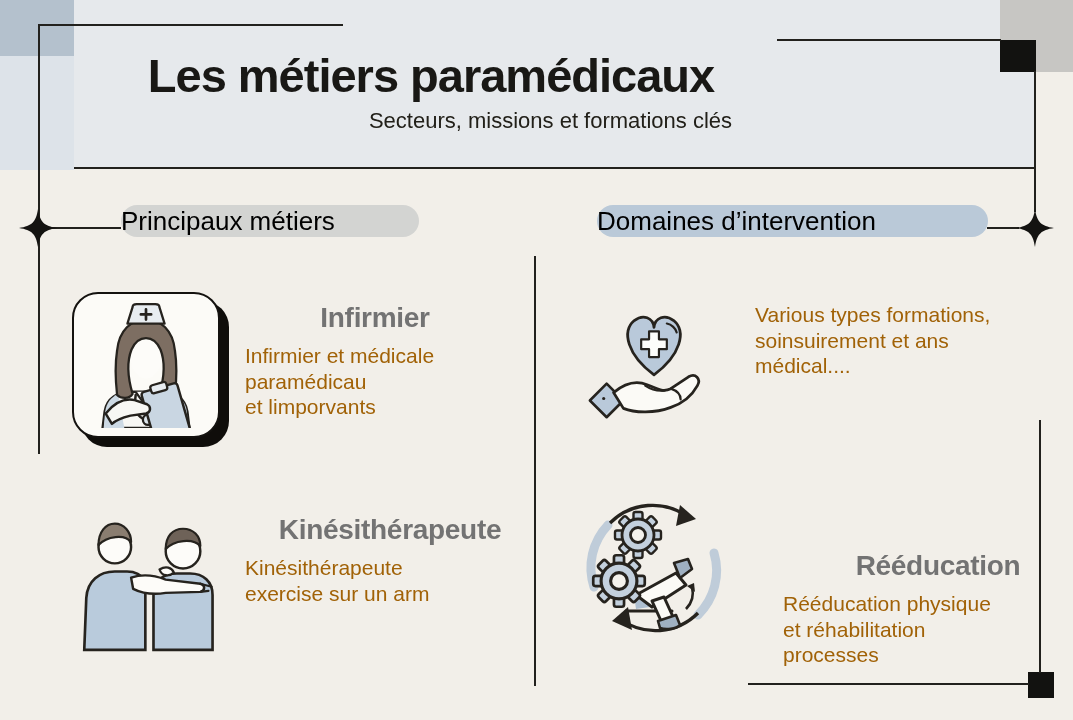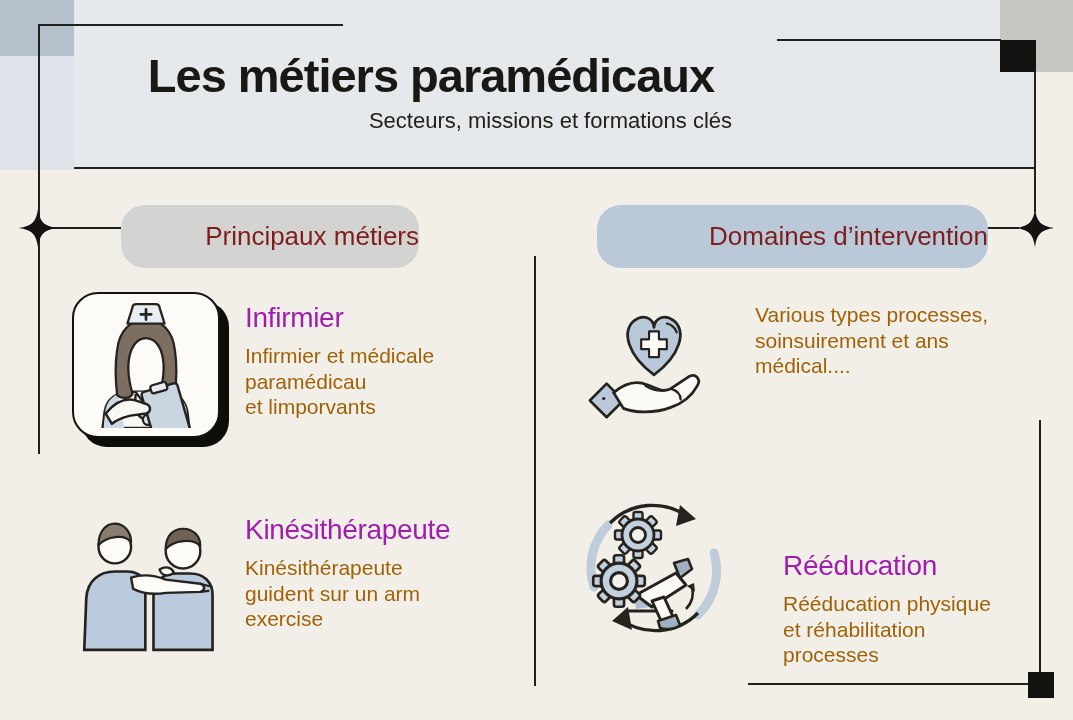--- a/index.html
+++ b/index.html
@@ -40,43 +40,43 @@
   .line-bottom     { left:748px; top:683px; width:281px; height:2px; }
   .line-divider    { left:534px; top:256px; width:2px;   height:430px; }
   .line-conn-left  { left:39px;  top:227px; width:82px;  height:2px; }
   .line-conn-right { left:987px; top:227px; width:32px;  height:2px; }
   
   .diamond { position:absolute; width:38px; height:38px; }
   .diamond-left  { left:19px;   top:209px; }
   .diamond-right { left:1016px; top:209px; }
   
   .pill {
-    position:absolute; top:205px; height:63px; border-radius:24px;
-    display:flex; align-items:center; justify-content:flex-end;
-    font-size:26px; font-weight:400; color:#7f1d1d;
+    position:absolute; top:205px; height:32px; border-radius:24px;
+    display:flex; align-items:center; justify-content:flex-start;
+    font-size:26px; font-weight:400; color:#000000;
   }
   .pill-left  { left:121px; width:298px; background:#d3d4d2; }
   .pill-right { left:597px; width:391px; background:#bac9d8; }
   
   .icon-box { position:absolute; }
   .nurse-card {
     left:72px; top:292px; width:148px; height:146px;
     background:#fcfbf7; border:2.5px solid #14120f; border-radius:26px;
     box-shadow:9px 9px 0 #0f0d0a;
     display:flex; align-items:center; justify-content:center;
   }
   .physio-box { left:70px;  top:490px; width:168px; height:162px; }
   .heart-box  { left:578px; top:288px; width:152px; height:148px; }
   .rehab-box  { left:574px; top:488px; width:160px; height:162px; }
   .text-block { position:absolute; }
   .tb-1 { left:245px; top:302px; width:260px; }
   .tb-2 { left:245px; top:514px; width:290px; }
   .tb-3 { left:755px; top:302px; width:300px; }
   .tb-4 { left:783px; top:514px; width:310px;margin-top:36px; }
-  .item-heading { font-size:28px; font-weight:400; color:#a21caf; margin-bottom:9px; letter-spacing:-0.3px; }
+  .item-heading { font-size:28px; font-weight:700; color:#737373; margin-bottom:9px; letter-spacing:-0.3px;text-align:center; }
   .item-line { font-size:21px; line-height:25.5px; color:#a16207; }
 </style>
 </head>
 <body>
 
 <div class="canvas">
 
   <div class="header-band"></div>
   <div class="sq sq-tl-light"></div>
   <div class="sq sq-tl-dark"></div>
@@ -147,38 +147,37 @@
       <circle cx="111" cy="58" r="17" fill="#fdfcf9" stroke="#26231e" stroke-width="2.4"></circle>
       <path d="M94,56 C94,43 101,36 111,36 C121,36 128,43 128,53 C121,45 102,47 94,56 Z" fill="#6e6258" stroke="#26231e" stroke-width="2.2" stroke-linejoin="round"></path>
       <path d="M88,76 C94,72 100,74 102,79 C98,83 90,83 88,76 Z" fill="#fdfcf9" stroke="#26231e" stroke-width="2.2"></path>
       <path d="M60,84 C72,80 84,82 94,86 L128,90 C133,91 133,97 128,98 L94,99 C82,101 70,99 62,95 Z" fill="#fdfcf9" stroke="#26231e" stroke-width="2.4" stroke-linejoin="round"></path>
       <path d="M128,90 L139,93 M128,98 L136,97" fill="none" stroke="#26231e" stroke-width="2.2" stroke-linecap="round"></path>
     </svg>
   </div>
   <div class="text-block tb-2">
     <div class="item-heading">Kinésithérapeute</div>
     <div class="item-line">Kinésithérapeute</div>
-    <div class="item-line">guident sur un arm</div>
-    <div class="item-line">exercise</div>
+    <div class="item-line">exercise sur un arm</div>
   </div>
 
   <div class="icon-box heart-box">
     <svg width="152" height="148" viewBox="0 0 150 150">
       <path d="M10,114 L27,97 L44,114 L27,131 Z" fill="#b9c9da" stroke="#26231e" stroke-width="2.6" stroke-linejoin="round"></path>
       <circle cx="24" cy="112" r="1.6" fill="#26231e"></circle>
       <path d="M34,106 C46,96 58,94 68,98 C78,102 84,106 92,102 L110,90 C117,86 123,92 119,99 C113,110 104,117 92,121 C76,127 56,127 44,122 Z" fill="#fbfaf6" stroke="#26231e" stroke-width="2.8" stroke-linejoin="round"></path>
       <path d="M92,102 C98,104 102,108 102,113" fill="none" stroke="#26231e" stroke-width="2.2" stroke-linecap="round"></path>
       <path d="M66,99 C72,103 79,105 86,104" fill="none" stroke="#26231e" stroke-width="2" stroke-linecap="round"></path>
       <path d="M75,88 C48,68 42,44 55,33 C64,26 74,30 75,40 C76,30 86,26 95,33 C108,44 102,68 75,88 Z" fill="#b9c9da" stroke="#26231e" stroke-width="2.8" stroke-linejoin="round"></path>
       <path d="M70,44 L80,44 L80,52 L88,52 L88,62 L80,62 L80,70 L70,70 L70,62 L62,62 L62,52 L70,52 Z" fill="#fdfdfa" stroke="#26231e" stroke-width="2.2" stroke-linejoin="round"></path>
       <path d="M88,36 C93,37 97,41 98,45" fill="none" stroke="#26231e" stroke-width="2.2" stroke-linecap="round"></path>
     </svg>
   </div>
   <div class="text-block tb-3">
-    <div class="item-line">Various types processes,</div>
+    <div class="item-line">Various types formations,</div>
     <div class="item-line">soinsuirement et ans</div>
     <div class="item-line">médical....</div>
   </div>
 
   <div class="icon-box rehab-box">
     <svg width="160" height="162" viewBox="0 0 160 160">
       <path d="M20,98 A62,62 0 0 1 34,36" stroke="#bfccd9" stroke-width="9" fill="none" stroke-linecap="round"></path>
       <path d="M140,64 A62,62 0 0 1 124,126" stroke="#bfccd9" stroke-width="9" fill="none" stroke-linecap="round"></path>
       <path d="M36,34 A60,60 0 0 1 114,28" fill="none" stroke="#26231e" stroke-width="3.4"></path>
       <path d="M106,16 L122,30 L102,37 Z" fill="#26231e"></path>

